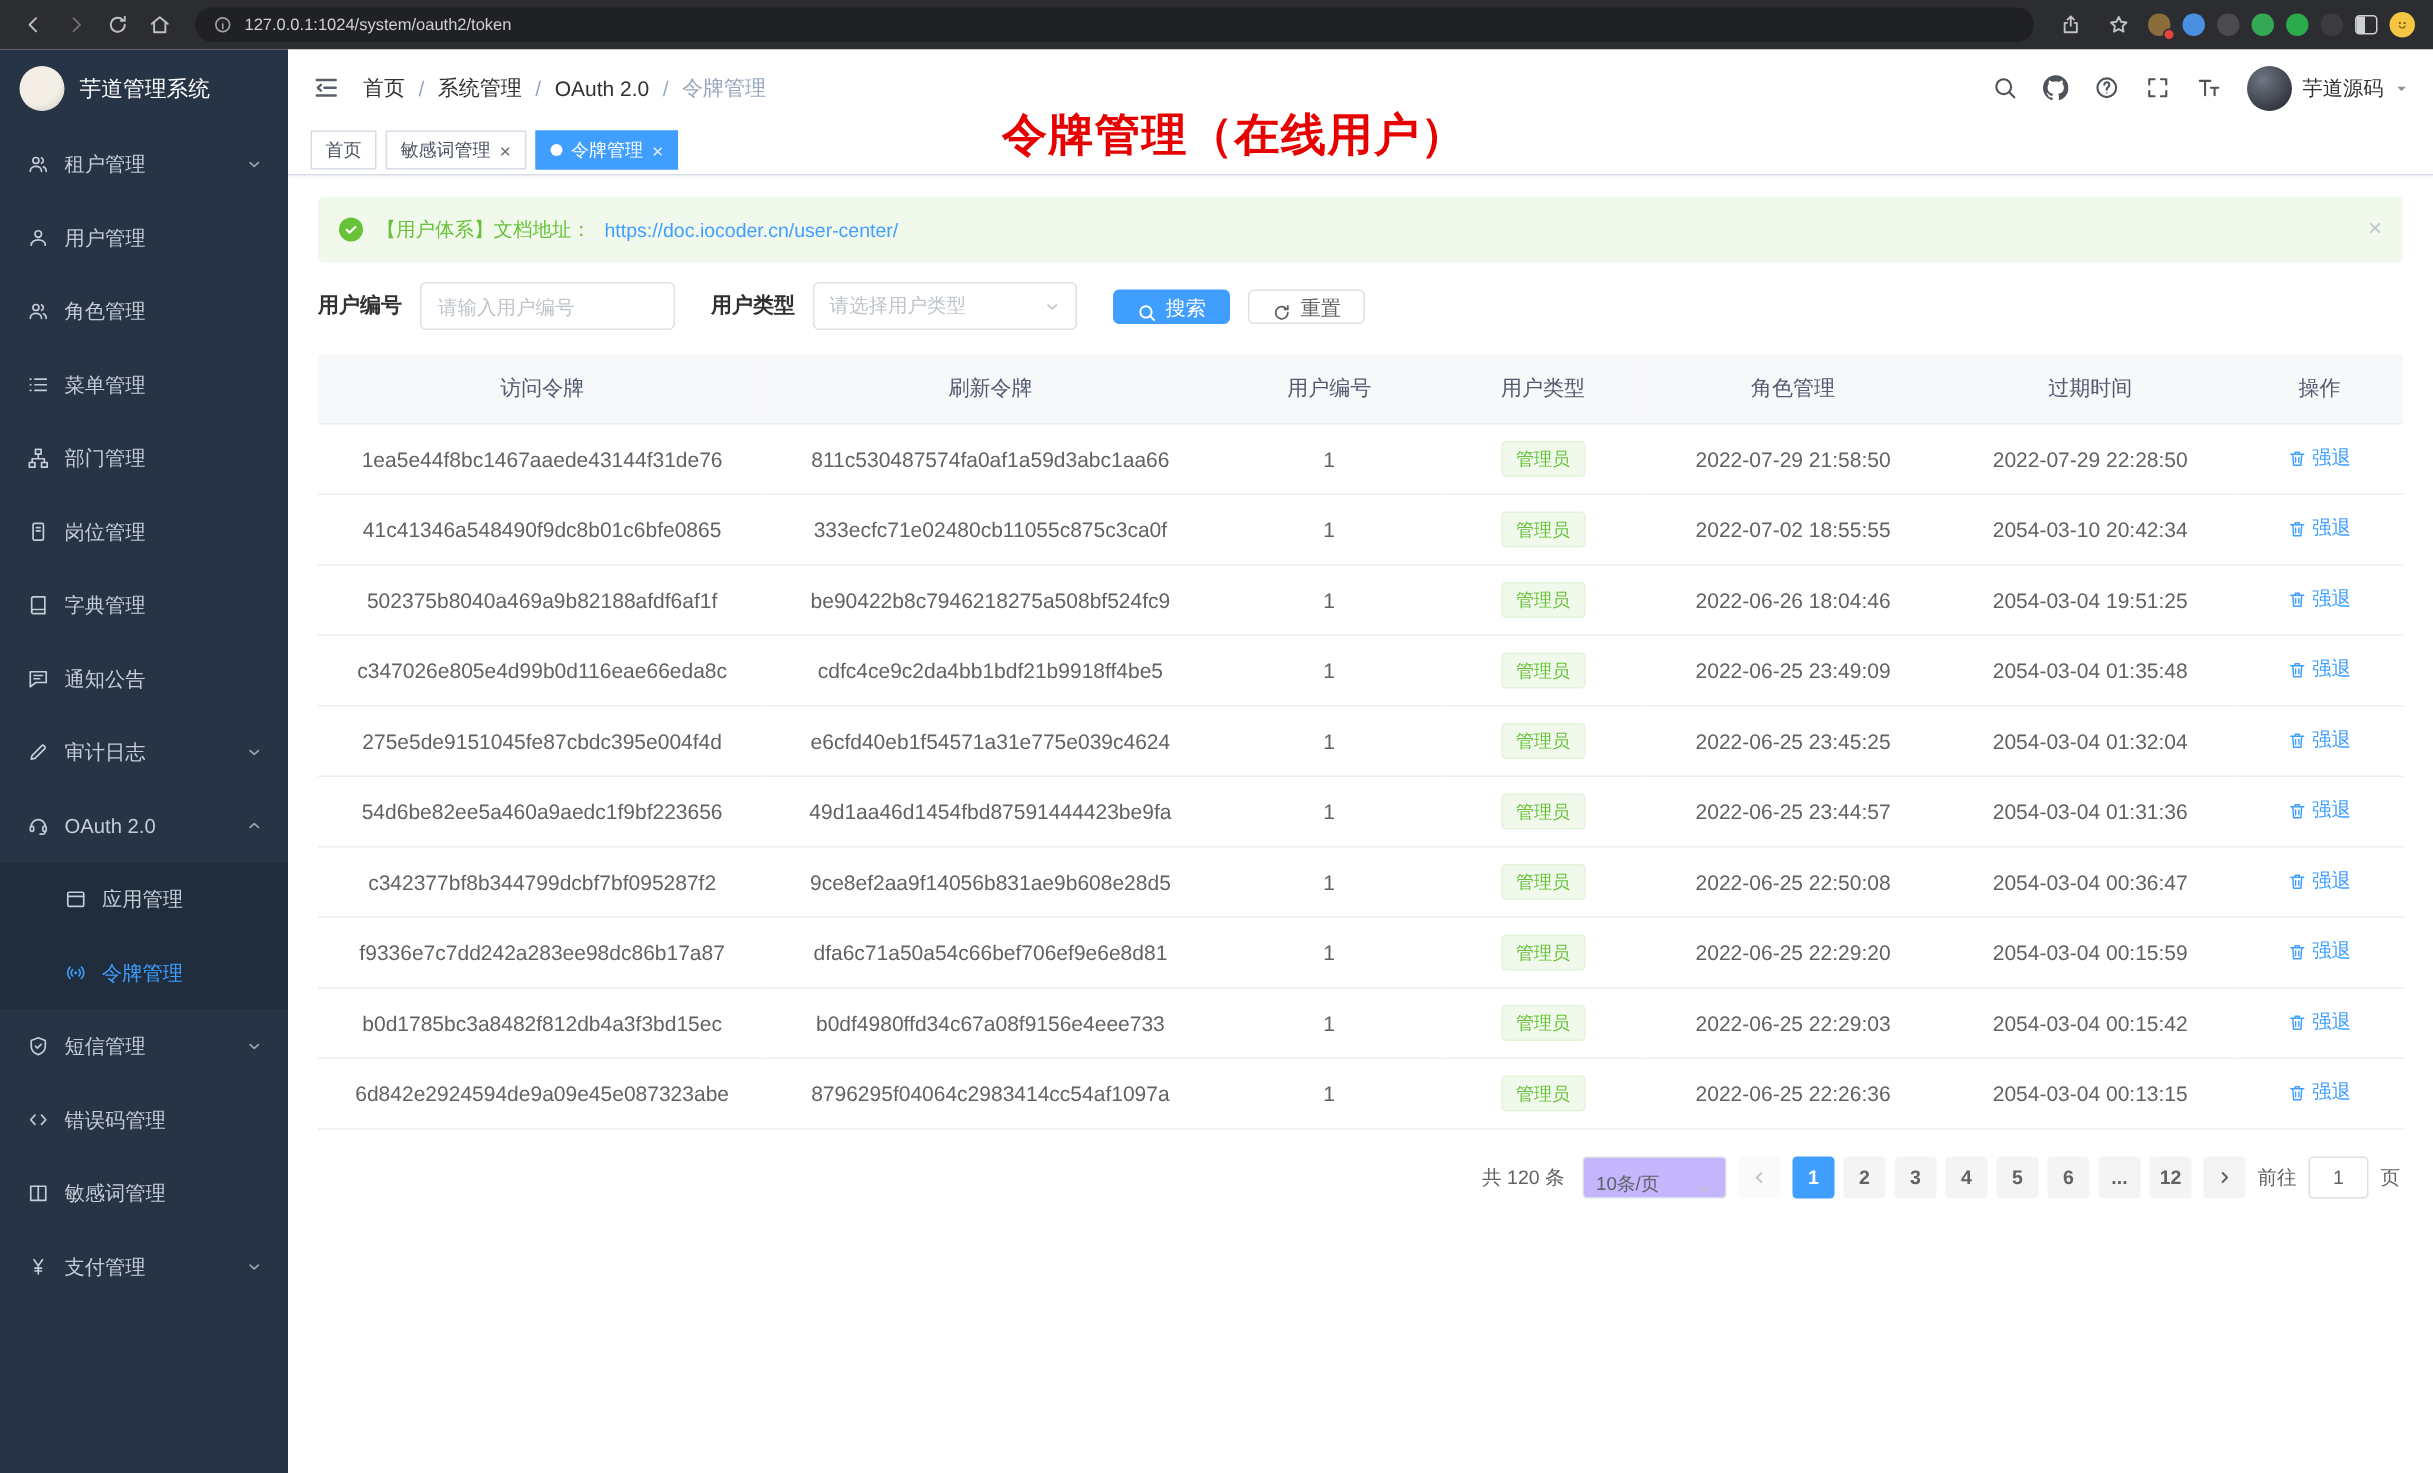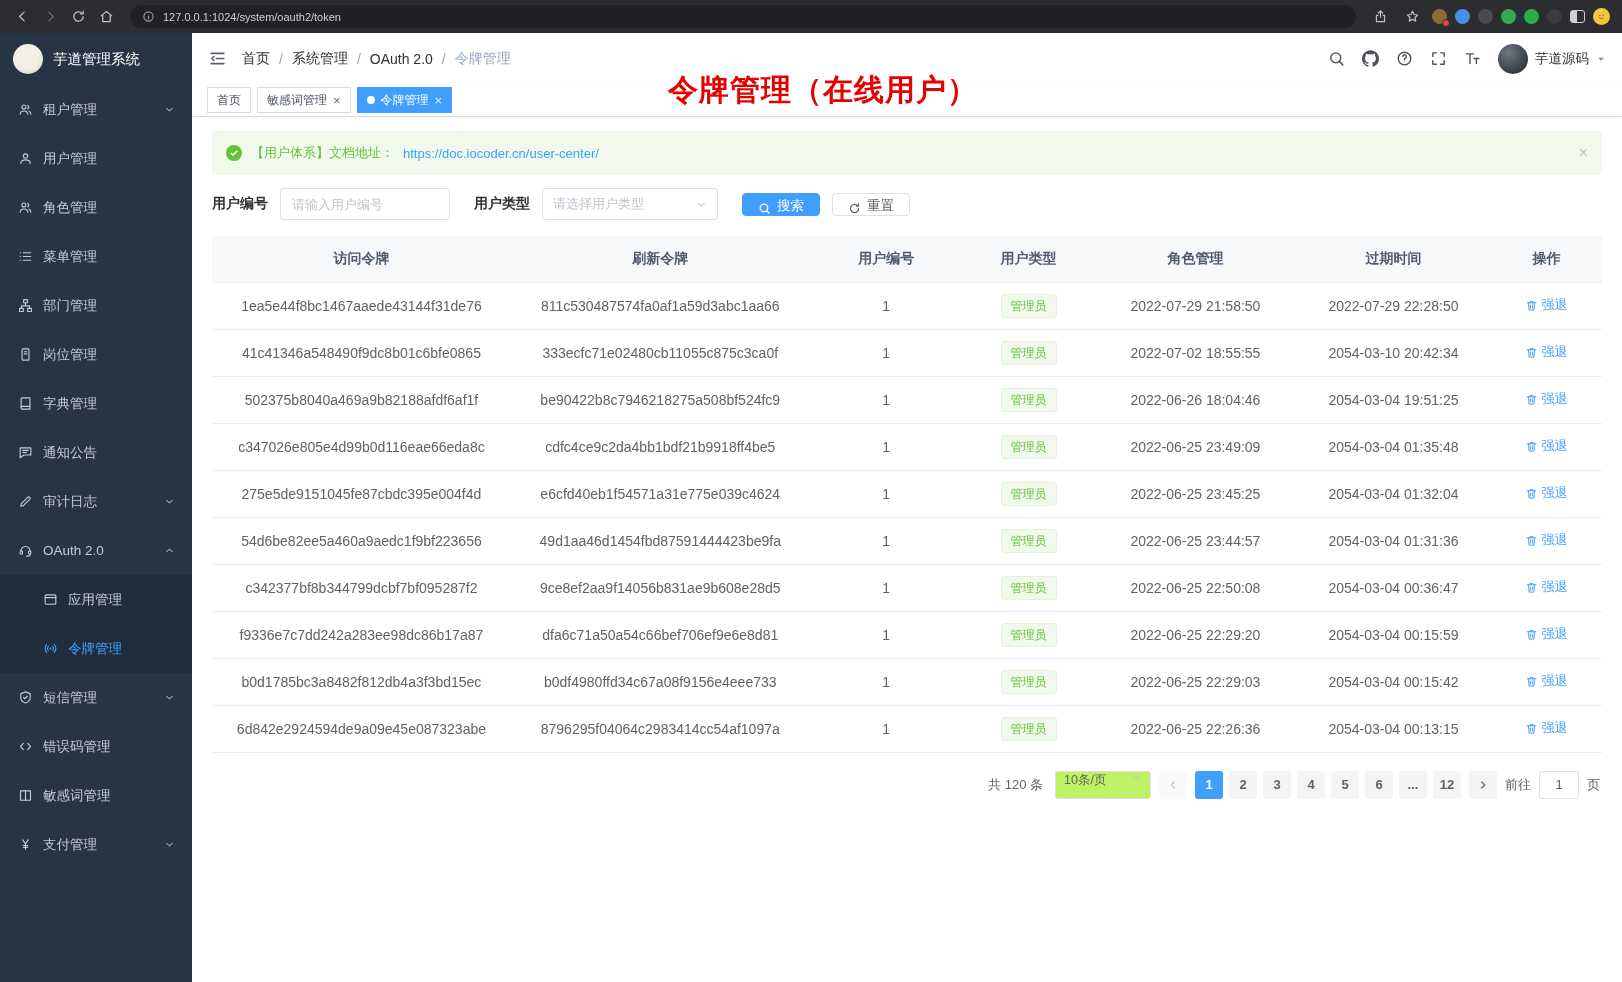--- a/index.html
+++ b/index.html
@@ -88,29 +88,29 @@
   .f-input::placeholder{color:#bfc4cc}
   .f-select{width:176px;height:32px;border:1px solid #dcdfe6;border-radius:4px;padding:0 10px;display:flex;align-items:center;justify-content:space-between;color:#bfc4cc;font-size:13px;cursor:pointer;background:#fff}
   .sel-caret{display:inline-flex;color:#c0c4cc}
   .sel-caret svg{width:11px;height:11px}
   .btn{height:23px;border-radius:4px;display:inline-flex;align-items:flex-end;gap:6px;padding:0 15px;font-size:13.5px;cursor:pointer;border:1px solid transparent;background:#fff}
   .btn svg{width:13px;height:13px}
   .btn-primary{background:#409eff;border-color:#409eff;color:#fff}
   .btn-plain{border-color:#dcdfe6;color:#606266;margin-left:12px}
 
   .table{width:100%;border-collapse:collapse;table-layout:fixed}
-  .table th{height:46px;font-size:14px;font-weight:700;color:#515a6e;background:#f7f8fa;border-bottom:1px solid #ebeef5;text-align:center;white-space:nowrap}
+  .table th{height:46px;font-size:14px;font-weight:400;color:#515a6e;background:#f7f8fa;border-bottom:1px solid #ebeef5;text-align:center;white-space:nowrap}
   .table td{height:47px;text-align:center;font-size:14px;color:#606266;border-bottom:1px solid #ebeef5;white-space:nowrap;overflow:hidden}
   .tag-success{display:inline-block;padding:0 9px;line-height:22px;font-size:12px;color:#67c23a;background:#f0f9eb;border:1px solid #e1f3d8;border-radius:3px}
   .action-link{color:#409eff;font-size:13px;display:inline-flex;align-items:center;gap:3px;cursor:pointer}
   .action-link svg{width:13px;height:13px}
 
   .pager{display:flex;align-items:center;justify-content:flex-end;gap:8px;margin:18px 2px 0;font-size:13px;color:#606266}
   .pg-total{margin-right:4px}
-  .pg-size{width:96px;height:28px;border:1px solid #dcdfe6;border-radius:3px;display:flex;align-items:flex-start;justify-content:space-between;padding:0 8px;color:#606266;font-size:12.5px;background:#bef264;cursor:pointer}
+  .pg-size{width:96px;height:28px;border:1px solid #dcdfe6;border-radius:3px;display:flex;align-items:flex-end;justify-content:space-between;padding:0 8px;color:#606266;font-size:12.5px;background:#c4b5fd;cursor:pointer}
   .pg-pages{display:flex;gap:6px}
   .pg-btn{min-width:28px;height:28px;border:none;background:#f4f4f5;border-radius:3px;color:#606266;font-size:13px;cursor:pointer;font-weight:600;padding:0 5px;display:inline-flex;align-items:center;justify-content:center}
   .pg-btn.active{background:#409eff;color:#fff}
   .pg-btn svg{width:12px;height:12px}
   .pg-btn.disabled{color:#c0c4cc;background:#fafafa}
   .goto-input{width:40px;height:28px;border:1px solid #dcdfe6;border-radius:3px;text-align:center;font-size:13px;color:#606266;outline:none}
 </style>
 </head>
 <body>
 

